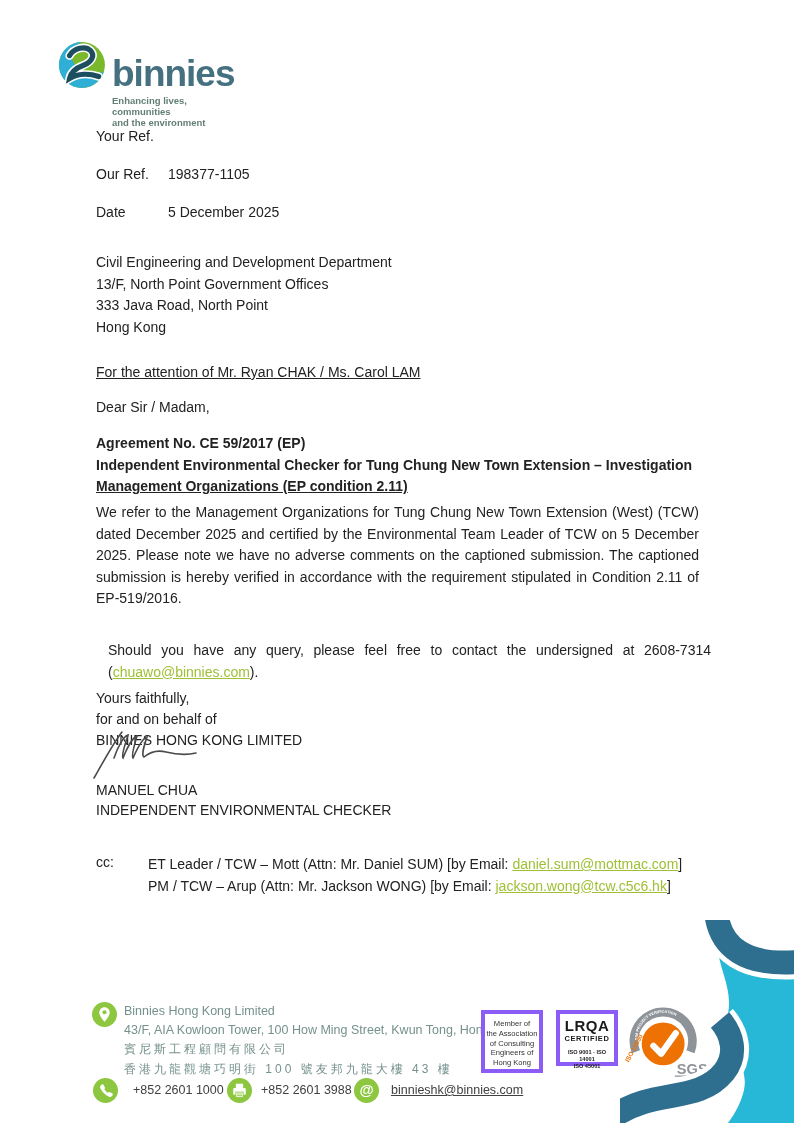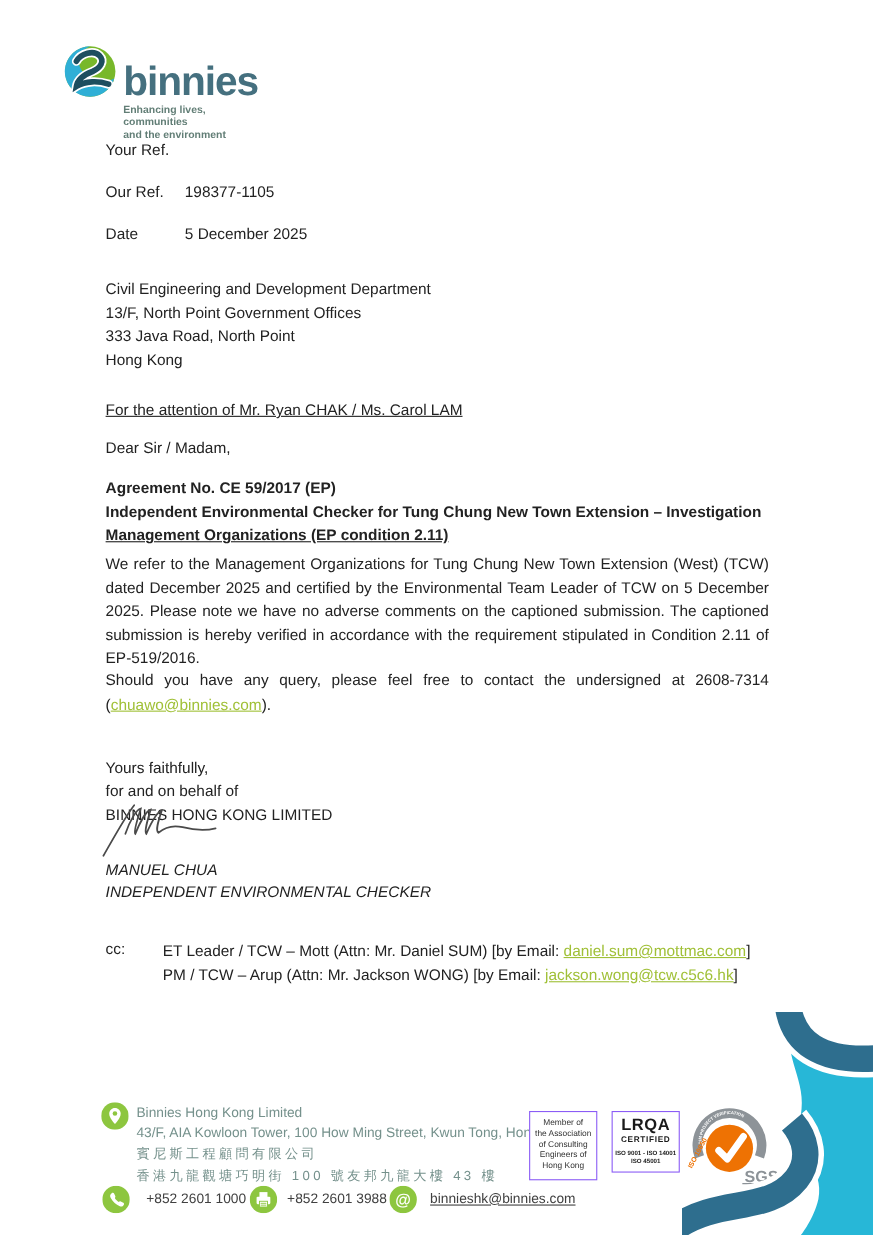--- a/index.html
+++ b/index.html
@@ -21,36 +21,36 @@
 
   .addr { position:absolute; left:96px; top:252px; font-size:14px; line-height:21.5px; }
   .attention { position:absolute; left:96px; top:364px; font-size:14px; text-decoration:underline; }
   .dear { position:absolute; left:96px; top:399px; font-size:14px; }
 
   .subject { position:absolute; left:96px; top:433px; font-size:14px; font-weight:700; line-height:21.5px; }
   .subject .u { text-decoration:underline; }
 
   .para { position:absolute; left:96px; width:603px; font-size:14px; line-height:21.6px; text-align:justify; }
   .para1 { top:502px; }
-  .para2 { top:608px; }
+  .para2 { top:640px;margin-left:12px; }
   a.green-link { color:#a0c037; text-decoration:underline; cursor:pointer; }
 
   .closing { position:absolute; left:96px; top:672px; font-size:14px; line-height:21px;margin-top:16px; }
   .sig { position:absolute; left:90px; top:728px; }
-  .signame { position:absolute; left:96px; top:781px; font-size:14px; line-height:19.5px;font-style:italic; }
+  .signame { position:absolute; left:96px; top:781px; font-size:14px; line-height:19.5px; }
 
   .cc { position:absolute; left:96px; top:854px; font-size:14px; display:flex; }
   .cc-label { width:52px; }
   .cc-lines { line-height:21.5px; }
 
   
   .f-pin { position:absolute; left:92px; top:1002px; }
   .f-addr { position:absolute; left:124px; top:1002px; font-size:12.5px; line-height:19.2px; color:#75918c; }
   .f-addr .zh { font-size:12px; letter-spacing:3px; }
-  .cert-box { position:absolute; border:1px solid #8b5cf6; background:#fff; text-align:center; }
+  .cert-box { position:absolute; border:4px solid #8b5cf6; background:#fff; text-align:center; }
   .ace-box { left:481px; top:1010px; width:62px; height:63px; padding-top:5px; font-size:7.6px; line-height:9.8px; color:#333; }
   .lrqa-box { left:556px; top:1010px; width:62px; height:56px; padding-top:4px; color:#1a1a1a; }
   .lrqa-name { font-size:15px; font-weight:700; letter-spacing:0.5px; line-height:16px; }
   .lrqa-cert { font-size:7.5px; font-weight:700; letter-spacing:0.6px; line-height:9px; }
   .lrqa-iso { margin-top:6px; font-size:5.6px; font-weight:700; line-height:7px; }
   .sgs-mark { position:absolute; left:620px; top:1003px; }
 
   .contact-item { position:absolute; top:1078px; }
   .contact-text { position:absolute; top:1083px; font-size:12.5px; color:#404040; }
   .contact-text.u { text-decoration:underline; }

